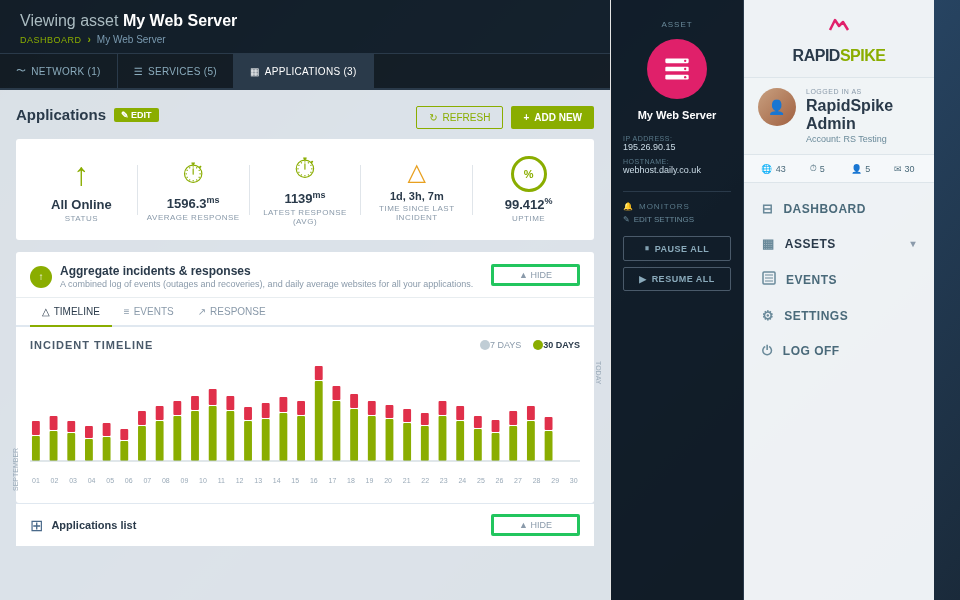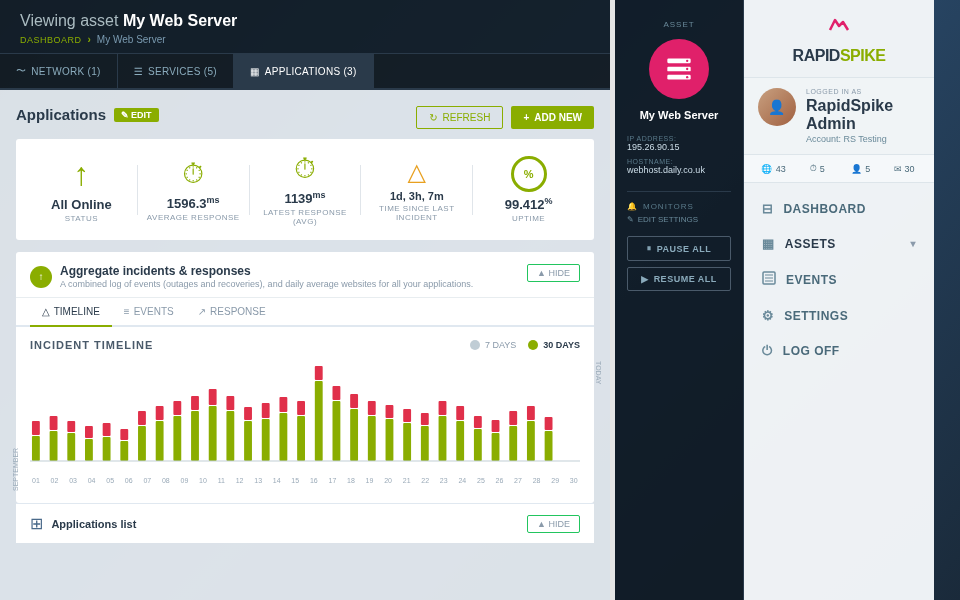--- a/index.html
+++ b/index.html
@@ -276,23 +276,23 @@
     }
 
     .aggregate-subtitle {
       font-size: 9px;
       color: #8a9aaa;
       margin-top: 1px;
     }
 
     .btn-hide {
       background: transparent;
-      border: 1px solid #22c55e;
+      border: 3px solid #22c55e;
       color: #8a9aaa;
-      padding: 3px 9px;
+      padding: 3px 25px;
       font-size: 9px;
       cursor: pointer;
       display: flex;
       align-items: center;
       gap: 3px;
       border-radius: 2px;
     }
 
     
     .sub-tabs {
@@ -341,37 +341,36 @@
 
     .chart-legend {
       display: flex;
       gap: 12px;
       align-items: center;
     }
 
     .legend-item {
       display: flex;
       align-items: center;
-      gap: 5px;
       font-size: 9px;
       color: #8a9aaa;
       cursor: pointer;
     }
 
     .legend-dot {
       width: 10px;
       height: 10px;
       border-radius: 50%;
     }
 
     
     .middle-panel {
       width: 134px;
       background: rgba(15, 25, 35, 0.9);
-      border-left: 5px solid #e5e5e5;
+      border-left: 1px solid #e5e5e5;
       border-right: 1px solid #2a3a4a;
       display: flex;
       flex-direction: column;
       align-items: center;
       padding: 20px 12px 12px;
     }
 
     .asset-label {
       font-size: 8px;
       color: #6a8a9a;

